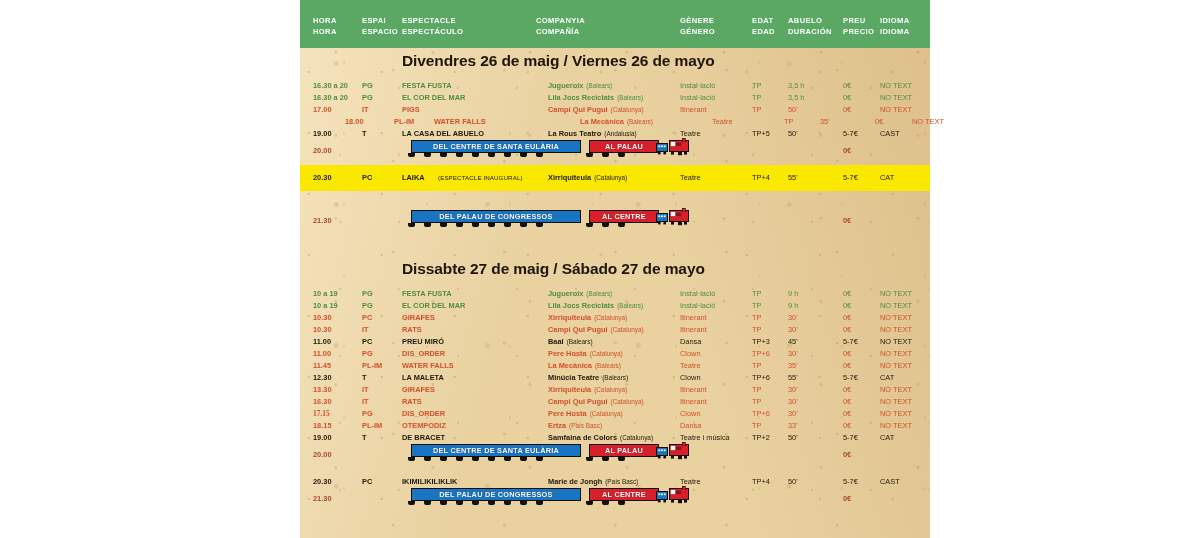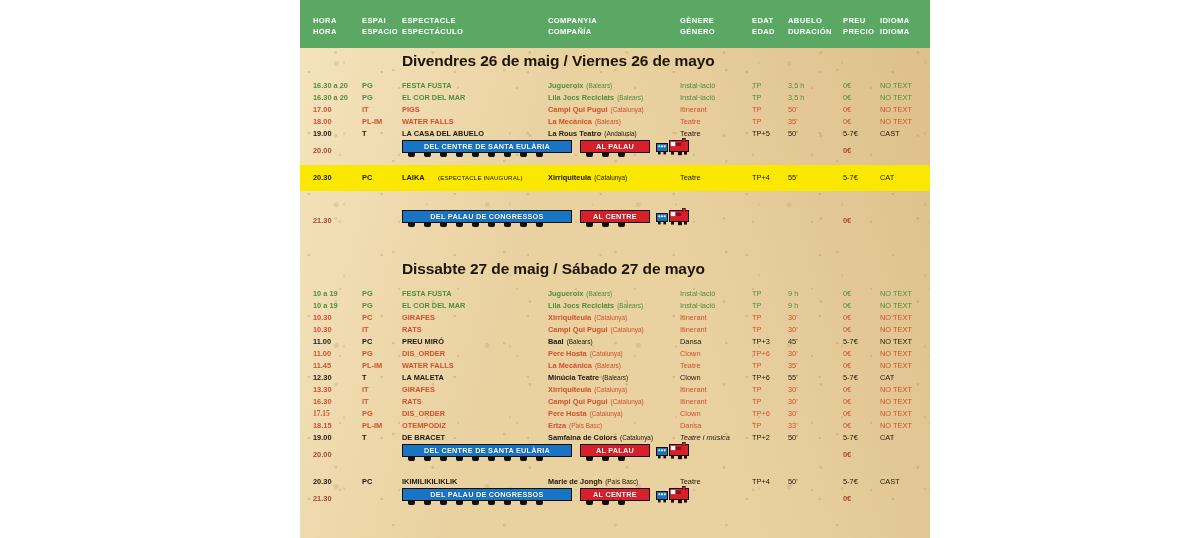--- a/index.html
+++ b/index.html
@@ -65,21 +65,21 @@
 
   
   .trainrow{position:absolute;left:0;width:630px;height:20px;}
   .trainrow .time{position:absolute;font-size:7.4px;font-weight:700;line-height:12px;color:#a94a2c;}
   .trainrow .price{position:absolute;font-size:7.4px;font-weight:700;line-height:12px;color:#a94a2c;}
 
   .car{
     position:absolute;top:0;height:13px;
     border:1.3px solid #13100c;
     box-sizing:border-box;
-    display:flex;align-items:center;justify-content:center;
+    display:flex;align-items:center;justify-content:center;margin-left:9px;
   }
   .car.blue{background:#1a74c4;}
   .car.red{background:#d8202a;}
   .car span{
     color:#fff;font-weight:700;font-size:7.3px;letter-spacing:.25px;
     text-shadow:0 0 1px rgba(0,0,0,.5);white-space:nowrap;
   }
   
   .wheels{position:absolute;top:13px;height:4px;display:flex;gap:0;}
   .wheels i{display:block;width:7px;height:4px;background:#13100c;border-radius:0 0 2px 2px;margin-right:9px;}
@@ -97,21 +97,21 @@
           <span>HORA</span>
         </div>
         <div class="hcell" style="left: 62px; top: 15px;">
           <span>ESPAI</span>
           <span>ESPACIO</span>
         </div>
         <div class="hcell" style="left: 102px; top: 15px;">
           <span>ESPECTACLE</span>
           <span>ESPECTÁCULO</span>
         </div>
-        <div class="hcell" style="left: 248px; top: 15px;">
+        <div class="hcell" style="left: 236px; top: 15px;">
           <span>COMPANYIA</span>
           <span>COMPAÑÍA</span>
         </div>
         <div class="hcell" style="left: 380px; top: 15px;">
           <span>GÈNERE</span>
           <span>GÉNERO</span>
         </div>
         <div class="hcell" style="left: 452px; top: 15px;">
           <span>EDAT</span>
           <span>EDAD</span>
@@ -157,21 +157,21 @@
           <div class="c time" style="left: 13px;">17.00</div>
           <div class="c space" style="left: 62px;">IT</div>
           <div class="c show" style="left: 102px;">PIGS</div>
           <div class="c comp" style="left: 248px;"><b>Campi Qui Pugui</b><i style="margin-left: 3px; font-size: 6.4px;">(Catalunya)</i></div>
           <div class="c genre" style="left: 380px;">Itinerant</div>
           <div class="c age" style="left: 452px;">TP</div>
           <div class="c dur" style="left: 488px;">50'</div>
           <div class="c price" style="left: 543px;">0€</div>
           <div class="c lang" style="left: 580px;">NO TEXT</div>
         </div>
-        <div class="row v-red" style="top: 116px;">
+        <div class="row v-red" style="top: 116px; margin-left: 32px;">
           <div class="c time" style="left: 13px;">18.00</div>
           <div class="c space" style="left: 62px;">PL-IM</div>
           <div class="c show" style="left: 102px;">WATER FALLS</div>
           <div class="c comp" style="left: 248px;"><b>La Mecànica</b><i style="margin-left: 3px; font-size: 6.4px;">(Balears)</i></div>
           <div class="c genre" style="left: 380px;">Teatre</div>
           <div class="c age" style="left: 452px;">TP</div>
           <div class="c dur" style="left: 488px;">35'</div>
           <div class="c price" style="left: 543px;">0€</div>
           <div class="c lang" style="left: 580px;">NO TEXT</div>
         </div>
@@ -418,21 +418,21 @@
           <div class="c age" style="left: 452px;">TP</div>
           <div class="c dur" style="left: 488px;">33'</div>
           <div class="c price" style="left: 543px;">0€</div>
           <div class="c lang" style="left: 580px;">NO TEXT</div>
         </div>
         <div class="row v-dark" style="top: 432px;">
           <div class="c time" style="left: 13px;">19.00</div>
           <div class="c space" style="left: 62px;">T</div>
           <div class="c show" style="left: 102px;">DE BRACET</div>
           <div class="c comp" style="left: 248px;"><b>Samfaina de Colors</b><i style="margin-left: 3px; font-size: 6.4px;">(Catalunya)</i></div>
-          <div class="c genre" style="left: 380px; font-style: italic;">Teatre i música</div>
+          <div class="c genre" style="left: 380px;">Teatre i música</div>
           <div class="c age" style="left: 452px;">TP+2</div>
           <div class="c dur" style="left: 488px;">50'</div>
           <div class="c price" style="left: 543px;">5-7€</div>
           <div class="c lang" style="left: 580px;">CAT</div>
         </div>
         <div class="trainrow" style="top: 444px;">
           <div class="time" style="left: 13px; top: 5px;">20.00</div>
           <div class="car blue" style="left: 102px; width: 170px;">
             <span>DEL CENTRE DE SANTA EULÀRIA</span>
           </div>

